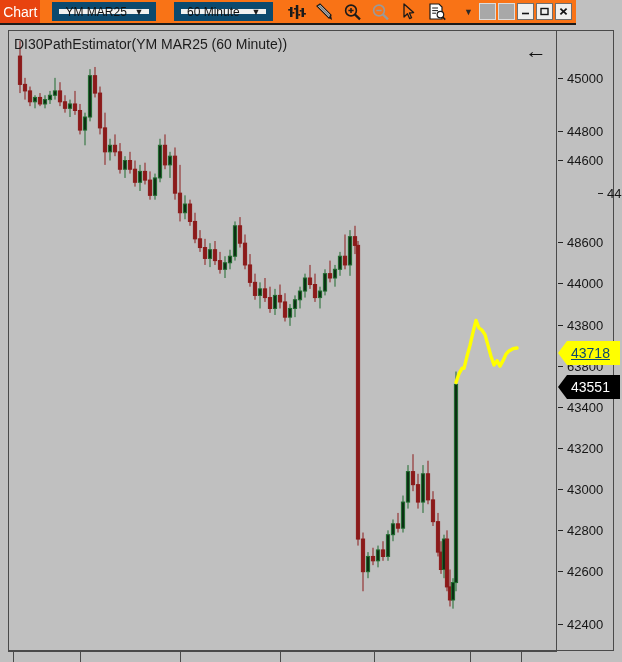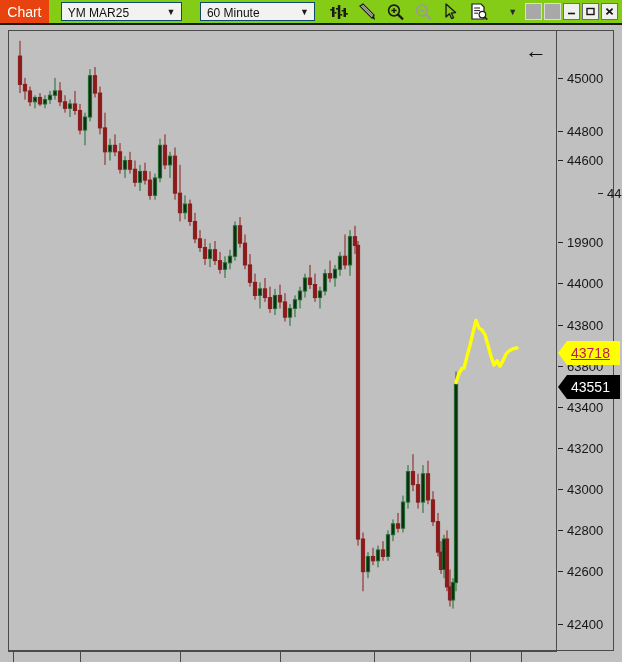--- a/index.html
+++ b/index.html
@@ -11,40 +11,40 @@
   }
   #app {
     position: relative;
     width: 622px; height: 662px;
     background: #c0c0c0;
   }
 
   
   #toolbar {
     position: absolute; left: 0; top: 0;
-    width: 622px; height: 25px;
-    background: #84cc16;
+    width: 576px; height: 25px;
+    background: #f97316;
     border-bottom: 2px solid #1a1a1a;
     box-sizing: border-box;
     display: flex; align-items: center;
   }
   #chart-tab {
     width: 52px; height: 23px;
     background: #e8430f;
     color: #ffffff;
     font-size: 14px;
     display: flex; align-items: center; justify-content: center;
     box-sizing: border-box;
   }
   .combo {
     height: 19px;
-    border: 1px solid #0c4a6e;
+    border: 7px solid #0c4a6e;
     background: #f2f2f0;
     box-sizing: border-box;
-    display: flex; align-items: flex-end;
+    display: flex; align-items: center;
     font-size: 12px;
     color: #101010;
     position: relative;
   }
   .combo .ctext { padding-left: 6px; flex: 1; white-space: nowrap; }
   .combo .carrow {
     width: 20px; height: 100%;
     display: flex; align-items: center; justify-content: center;
     font-size: 9px; color: #1a1a1a;
   }
@@ -453,20 +453,21 @@
         <line x1="442" x2="442" y1="539.5087719298245" y2="576.4912280701755" stroke="#8b1a1a" stroke-width="1"></line>
         <rect x="440.4" y="556.9122807017544" width="3.2" height="13.052631578947398" fill="#8b1a1a" stroke="#8b1a1a" stroke-width="1"></rect>
         <line x1="445" x2="445" y1="548.2105263157895" y2="578.6666666666666" stroke="#1f6b2e" stroke-width="1"></line>
         <rect x="443.4" y="552.561403508772" width="3.2" height="17.403508771929864" fill="#0d2f14" stroke="#1f6b2e" stroke-width="1"></rect>
         <line x1="448" x2="448" y1="341.5438596491228" y2="561.2631578947369" stroke="#1f6b2e" stroke-width="1"></line>
         <rect x="446.4" y="354.37894736842105" width="3.2" height="198.1824561403509" fill="#0d2f14" stroke="#1f6b2e" stroke-width="1"></rect>
         <polyline points="448.0,352.4 451.0,343.7 454.0,338.3 456.0,338.3 459.0,326.3 462.0,315.4 465.0,302.4 468.0,290.4 471.0,298.0 474.0,300.2 477.0,304.6 480.0,315.4 483.0,326.3 486.0,335.0 489.0,330.7 492.0,336.1 495.0,330.7 498.0,324.1 501.0,320.9 505.0,318.7 509.0,318.0" fill="none" stroke="#ffff00" stroke-width="3.4" stroke-linejoin="round" stroke-linecap="round"></polyline>
       </svg>
   </div>
 
+  <div id="chart-title">DI30PathEstimator(YM MAR25 (60 Minute))</div>
 
   <div id="back-arrow">←</div>
 
   <div id="price-axis">
       <div class="ptick" style="top: 40px;">
         <span class="tickmark"></span>
         <span>45000</span>
       </div>
       <div class="ptick" style="top: 93px;">
         <span class="tickmark"></span>
@@ -475,21 +476,21 @@
       <div class="ptick" style="top: 122px;">
         <span class="tickmark"></span>
         <span>44600</span>
       </div>
       <div class="ptick" style="top: 155px; margin-left: 40px;">
         <span class="tickmark"></span>
         <span>44400</span>
       </div>
       <div class="ptick" style="top: 204px;">
         <span class="tickmark"></span>
-        <span>19900</span>
+        <span>48600</span>
       </div>
       <div class="ptick" style="top: 245px;">
         <span class="tickmark"></span>
         <span>44000</span>
       </div>
       <div class="ptick" style="top: 287px;">
         <span class="tickmark"></span>
         <span>43800</span>
       </div>
       <div class="ptick" style="top: 328px;">
@@ -515,21 +516,21 @@
       <div class="ptick" style="top: 533px;">
         <span class="tickmark"></span>
         <span>42600</span>
       </div>
       <div class="ptick" style="top: 586px;">
         <span class="tickmark"></span>
         <span>42400</span>
       </div>
       <div class="pbadge" id="badge-forecast" style="top: 310px;">
         <span class="tip" style="border-right-color: rgb(255, 255, 0);"></span>
-        <span class="body" style="background: rgb(255, 255, 0); color: #be185d; text-decoration: underline;">43718</span>
+        <span class="body" style="background: rgb(255, 255, 0); color: #0c4a6e; text-decoration: underline;">43718</span>
       </div>
       <div class="pbadge" id="badge-last" style="top: 344px;">
         <span class="tip" style="border-right-color: rgb(0, 0, 0);"></span>
         <span class="body" style="background: rgb(0, 0, 0); color: rgb(255, 255, 255);">43551</span>
       </div>
     </div>
 
   <div id="time-axis">
       <div class="tsep" style="left: 5px;"></div>
       <div class="tsep" style="left: 72px;"></div>

